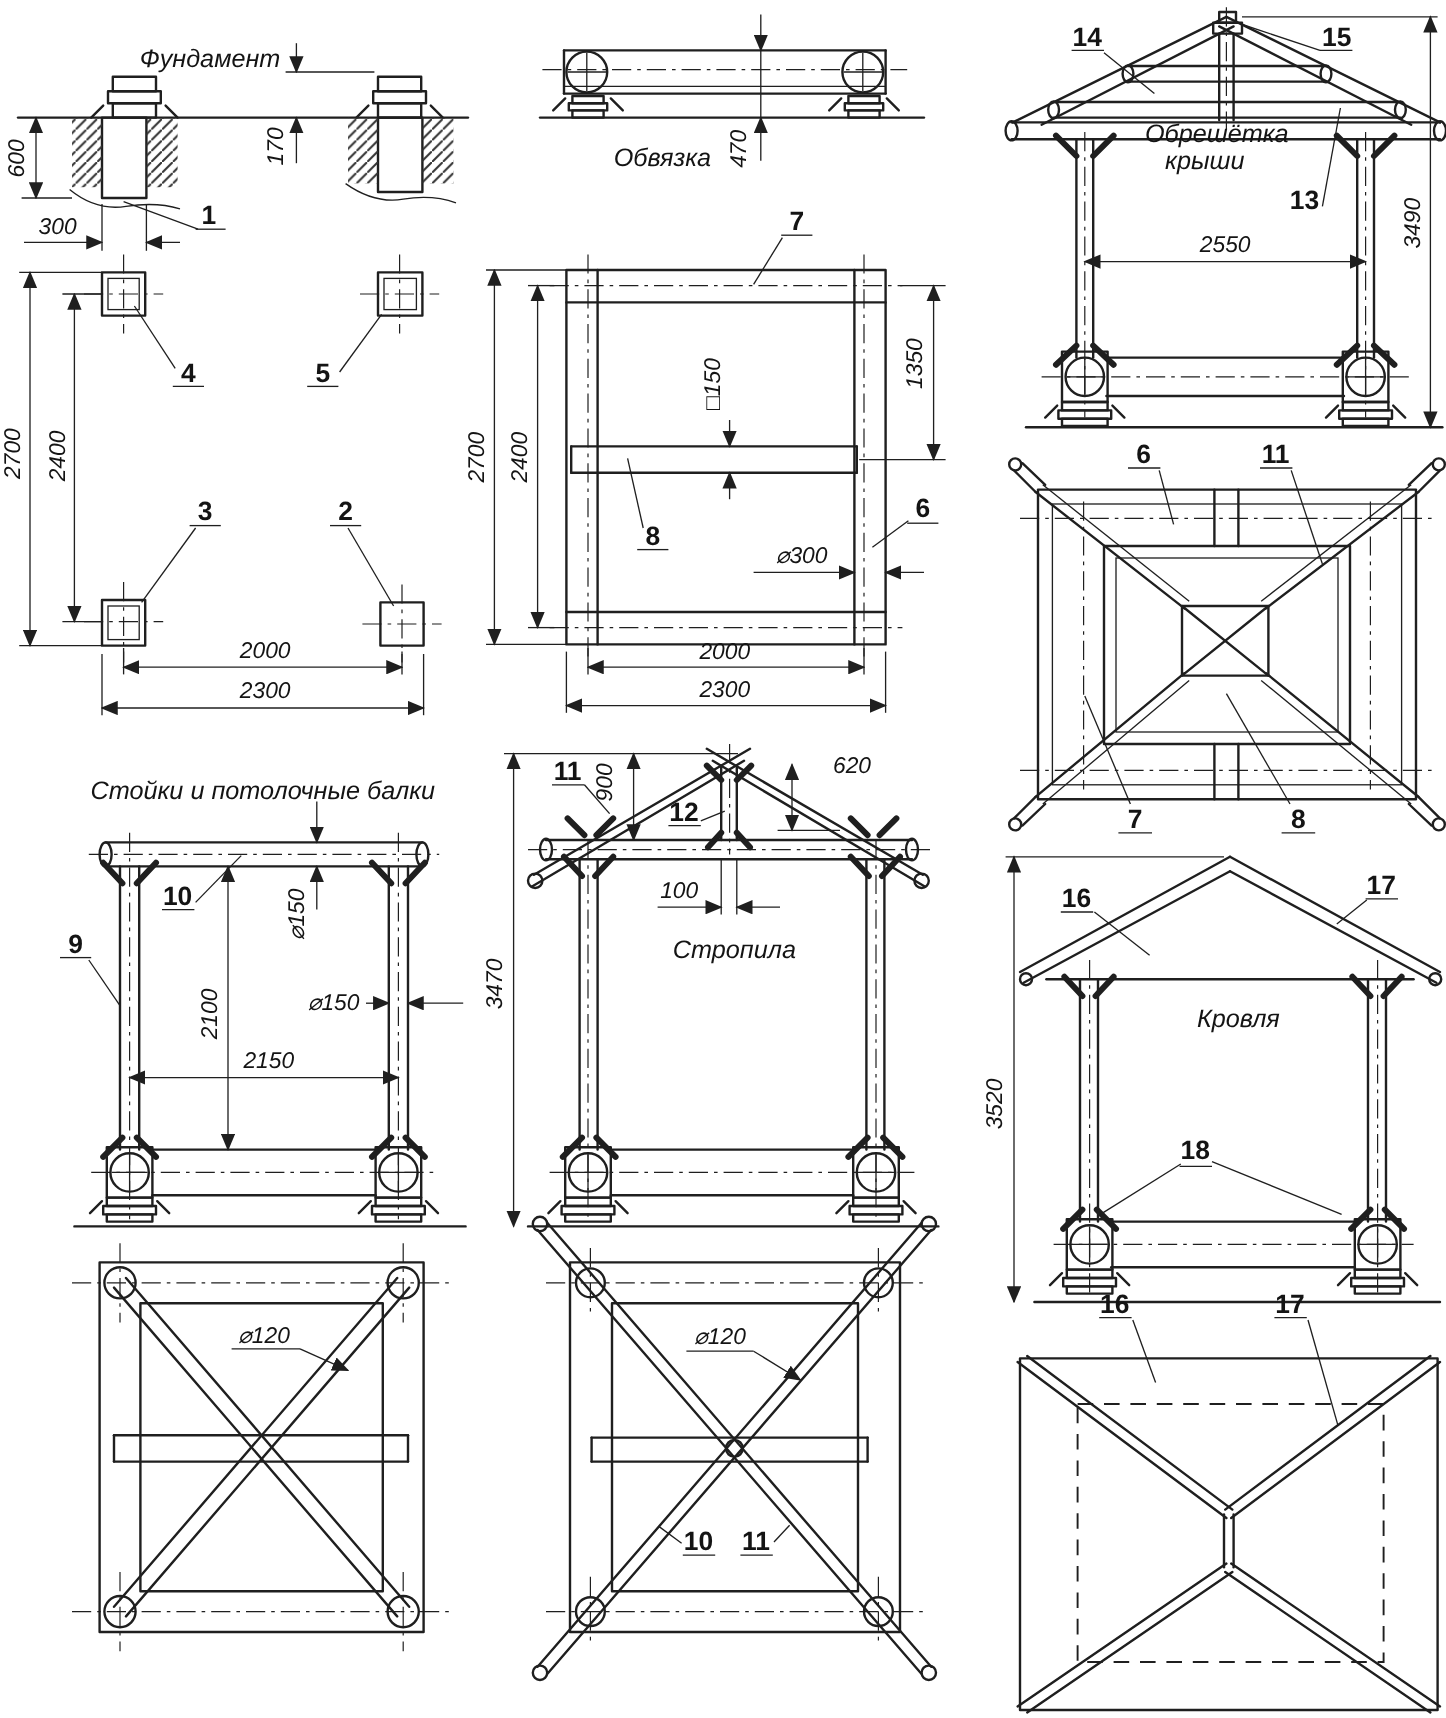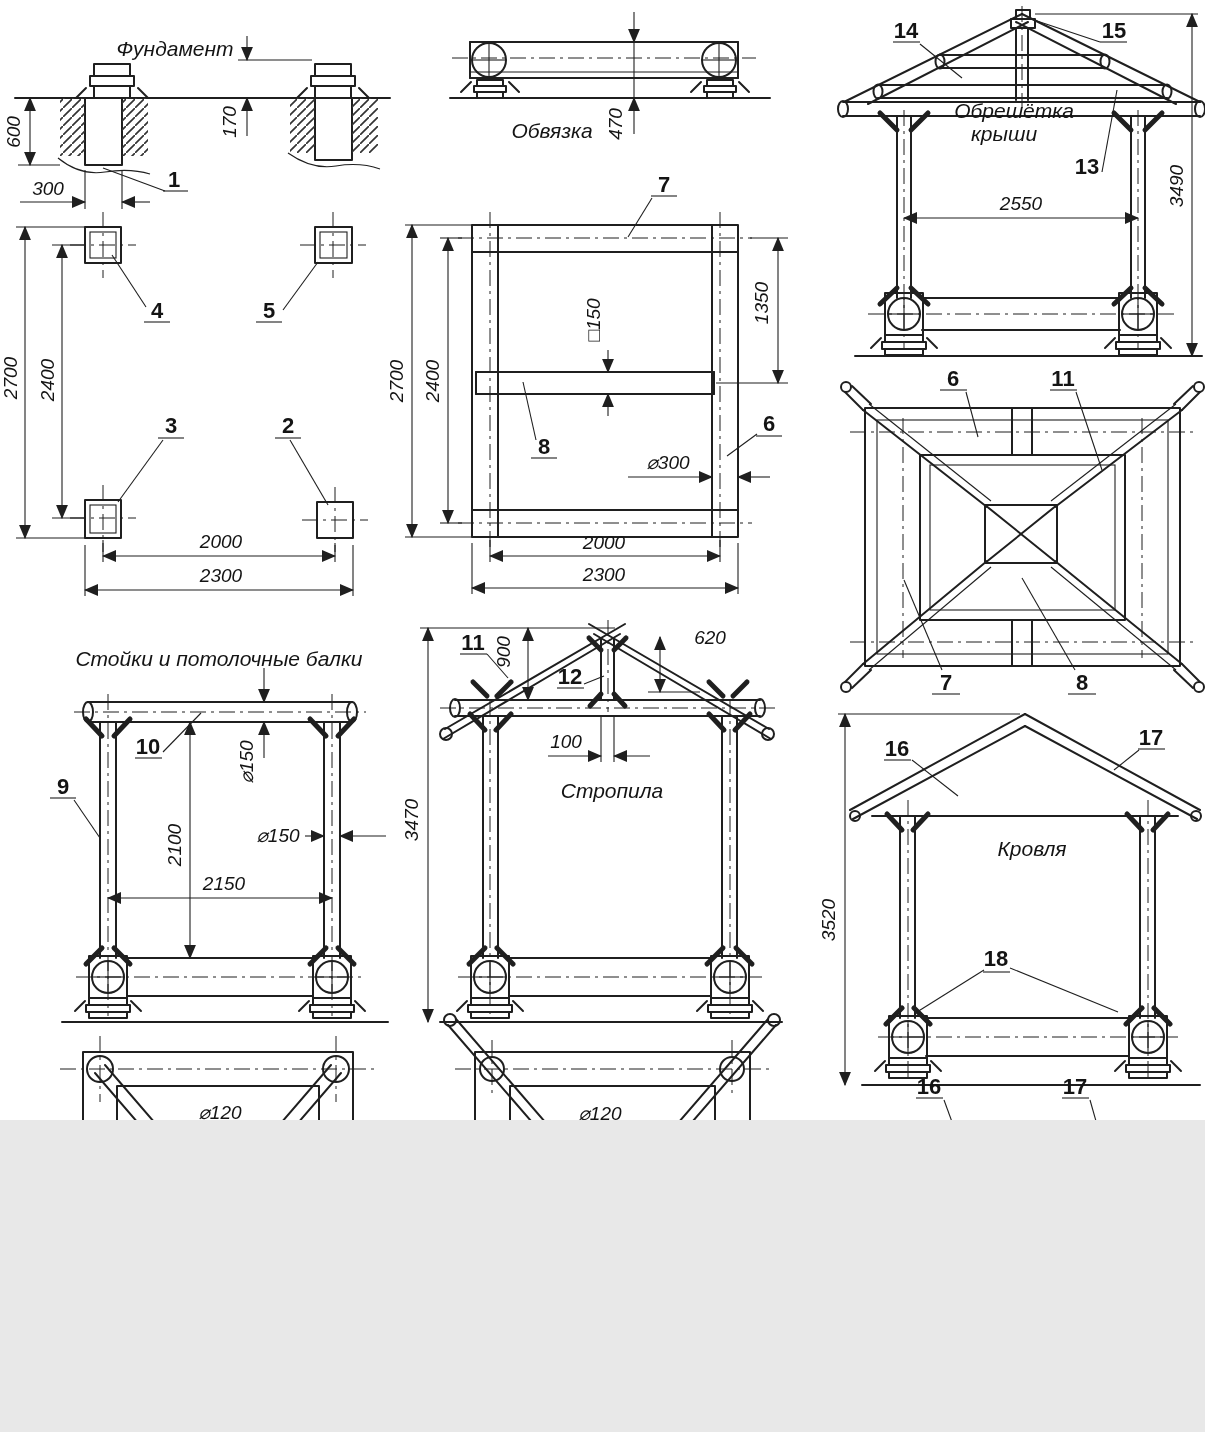--- a/index.html
+++ b/index.html
@@ -1,16 +1,16 @@
 <!DOCTYPE html>
 <html><head>
 <meta charset="utf-8">
 <style>
   html,body{margin:0;padding:0;background:#e8e8e8;}
-  .sheet{position:relative;width:1205px;height:1120px;background:#ffffff;overflow:hidden;
+  .sheet{position:relative;width:1205px;height:1432px;background:#ffffff;overflow:hidden;
          font-family:"Liberation Sans",sans-serif;}
   svg{position:absolute;left:0;top:0;}
   .s2{stroke:#1f1f1f;stroke-width:2;fill:none;stroke-linecap:round;stroke-linejoin:round;}
   .s1{stroke:#1f1f1f;stroke-width:1.1;fill:none;}
   .cl{stroke:#1f1f1f;stroke-width:1;fill:none;stroke-dasharray:16 5 3 5;}
   .dash{stroke:#1f1f1f;stroke-width:1.6;fill:none;stroke-dasharray:13 9;}
   .thick{stroke:#1f1f1f;stroke-width:5;fill:none;stroke-linecap:round;}
   .dim{stroke:#1f1f1f;stroke-width:1.1;fill:none;}
   text{fill:#141414;font-family:"Liberation Sans",sans-serif;}
   .title{font-size:21px;font-style:italic;}

